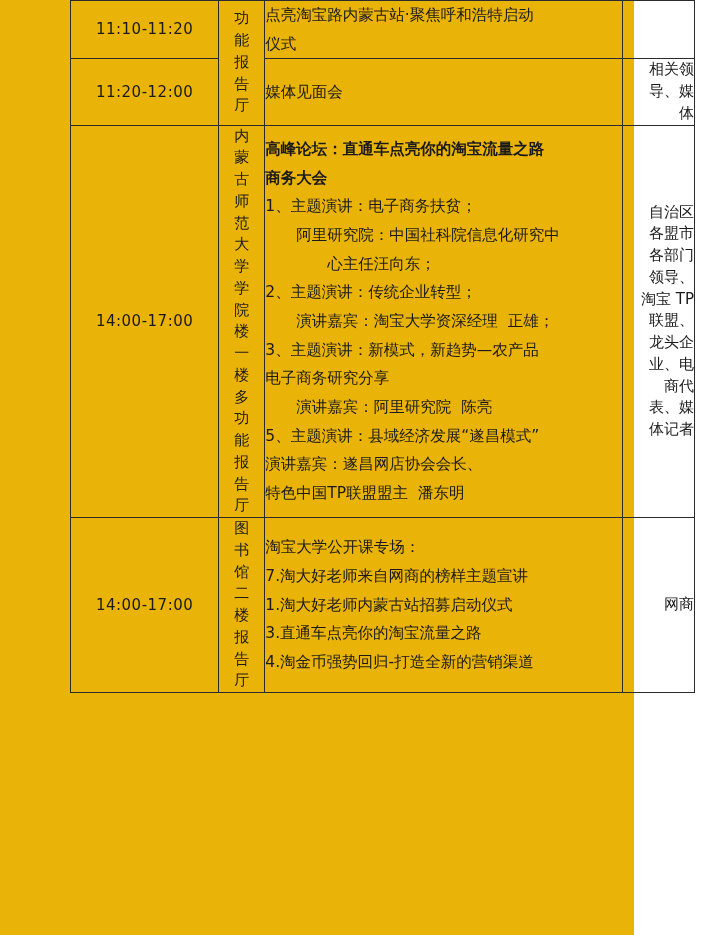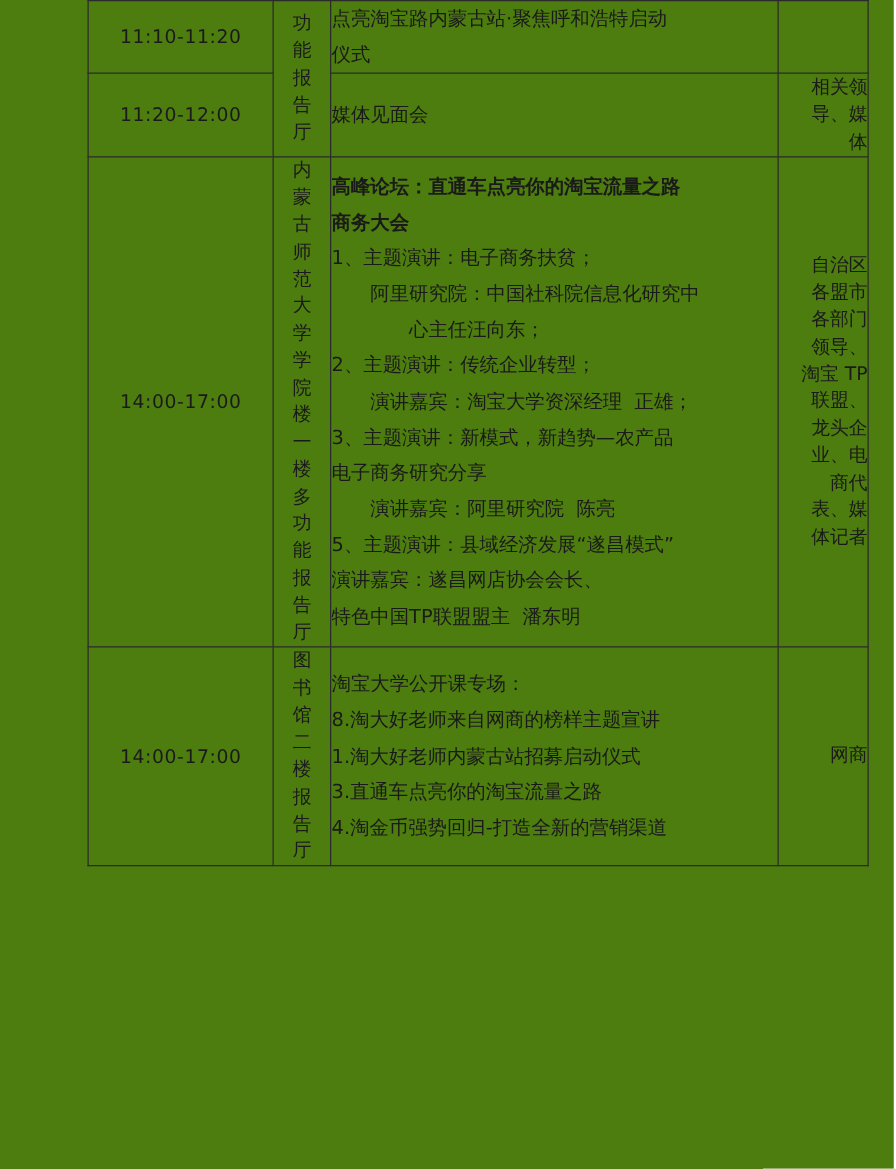--- a/index.html
+++ b/index.html
@@ -9,23 +9,23 @@
   }
   body {
     width: 717px;
     height: 935px;
     font-family: "DejaVu Sans", "Liberation Sans", sans-serif;
     color: #1a1a1a;
     overflow: hidden;
   }
   .page {
     position: relative;
-    width: 715px;
+    width: 634px;
     height: 935px;
-    background: #4d7c0f;
+    background: #eab308;
   }
   table.schedule {
     border-collapse: collapse;
     table-layout: fixed;
     margin-left: 70px;
     width: 625px;
   }
   table.schedule td {
     border: 1px solid #2b2b2b;
     vertical-align: middle;
@@ -186,21 +186,21 @@
           <span class="v-char">书</span>
           <span class="v-char">馆</span>
           <span class="v-char">二</span>
           <span class="v-char">楼</span>
           <span class="v-char">报</span>
           <span class="v-char">告</span>
           <span class="v-char">厅</span>
         </td>
         <td class="main-cell">
           <span class="line">淘宝大学公开课专场：</span>
-          <span class="line">8.淘大好老师来自网商的榜样主题宣讲</span>
+          <span class="line">7.淘大好老师来自网商的榜样主题宣讲</span>
           <span class="line">1.淘大好老师内蒙古站招募启动仪式</span>
           <span class="line">3.直通车点亮你的淘宝流量之路</span>
           <span class="line">4.淘金币强势回归-打造全新的营销渠道</span>
         </td>
         <td class="aud-cell">
           <span class="a-line">网商</span>
         </td>
       </tr>
     </tbody>
   </table>

